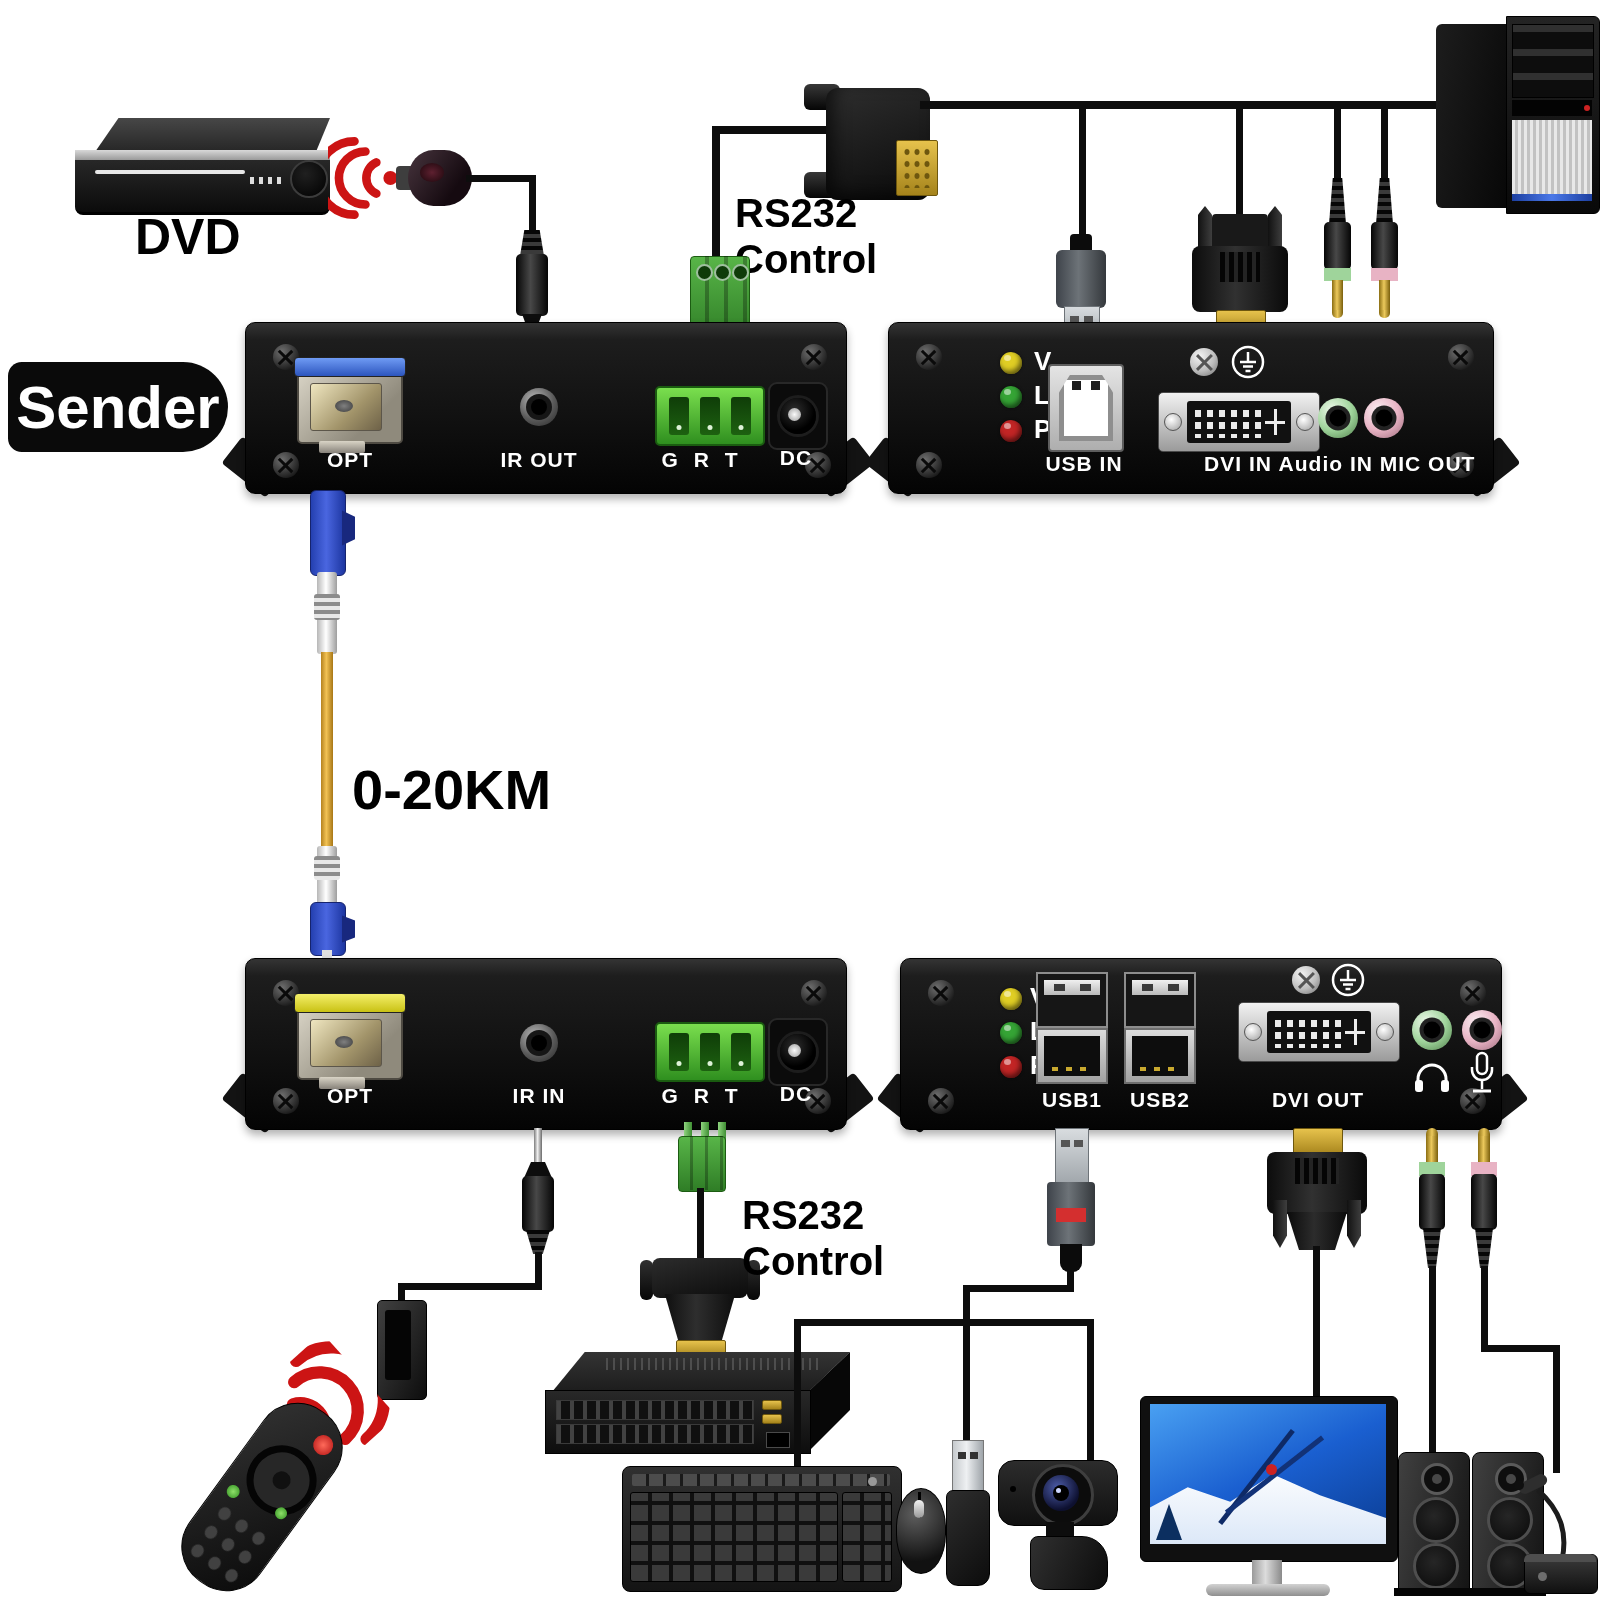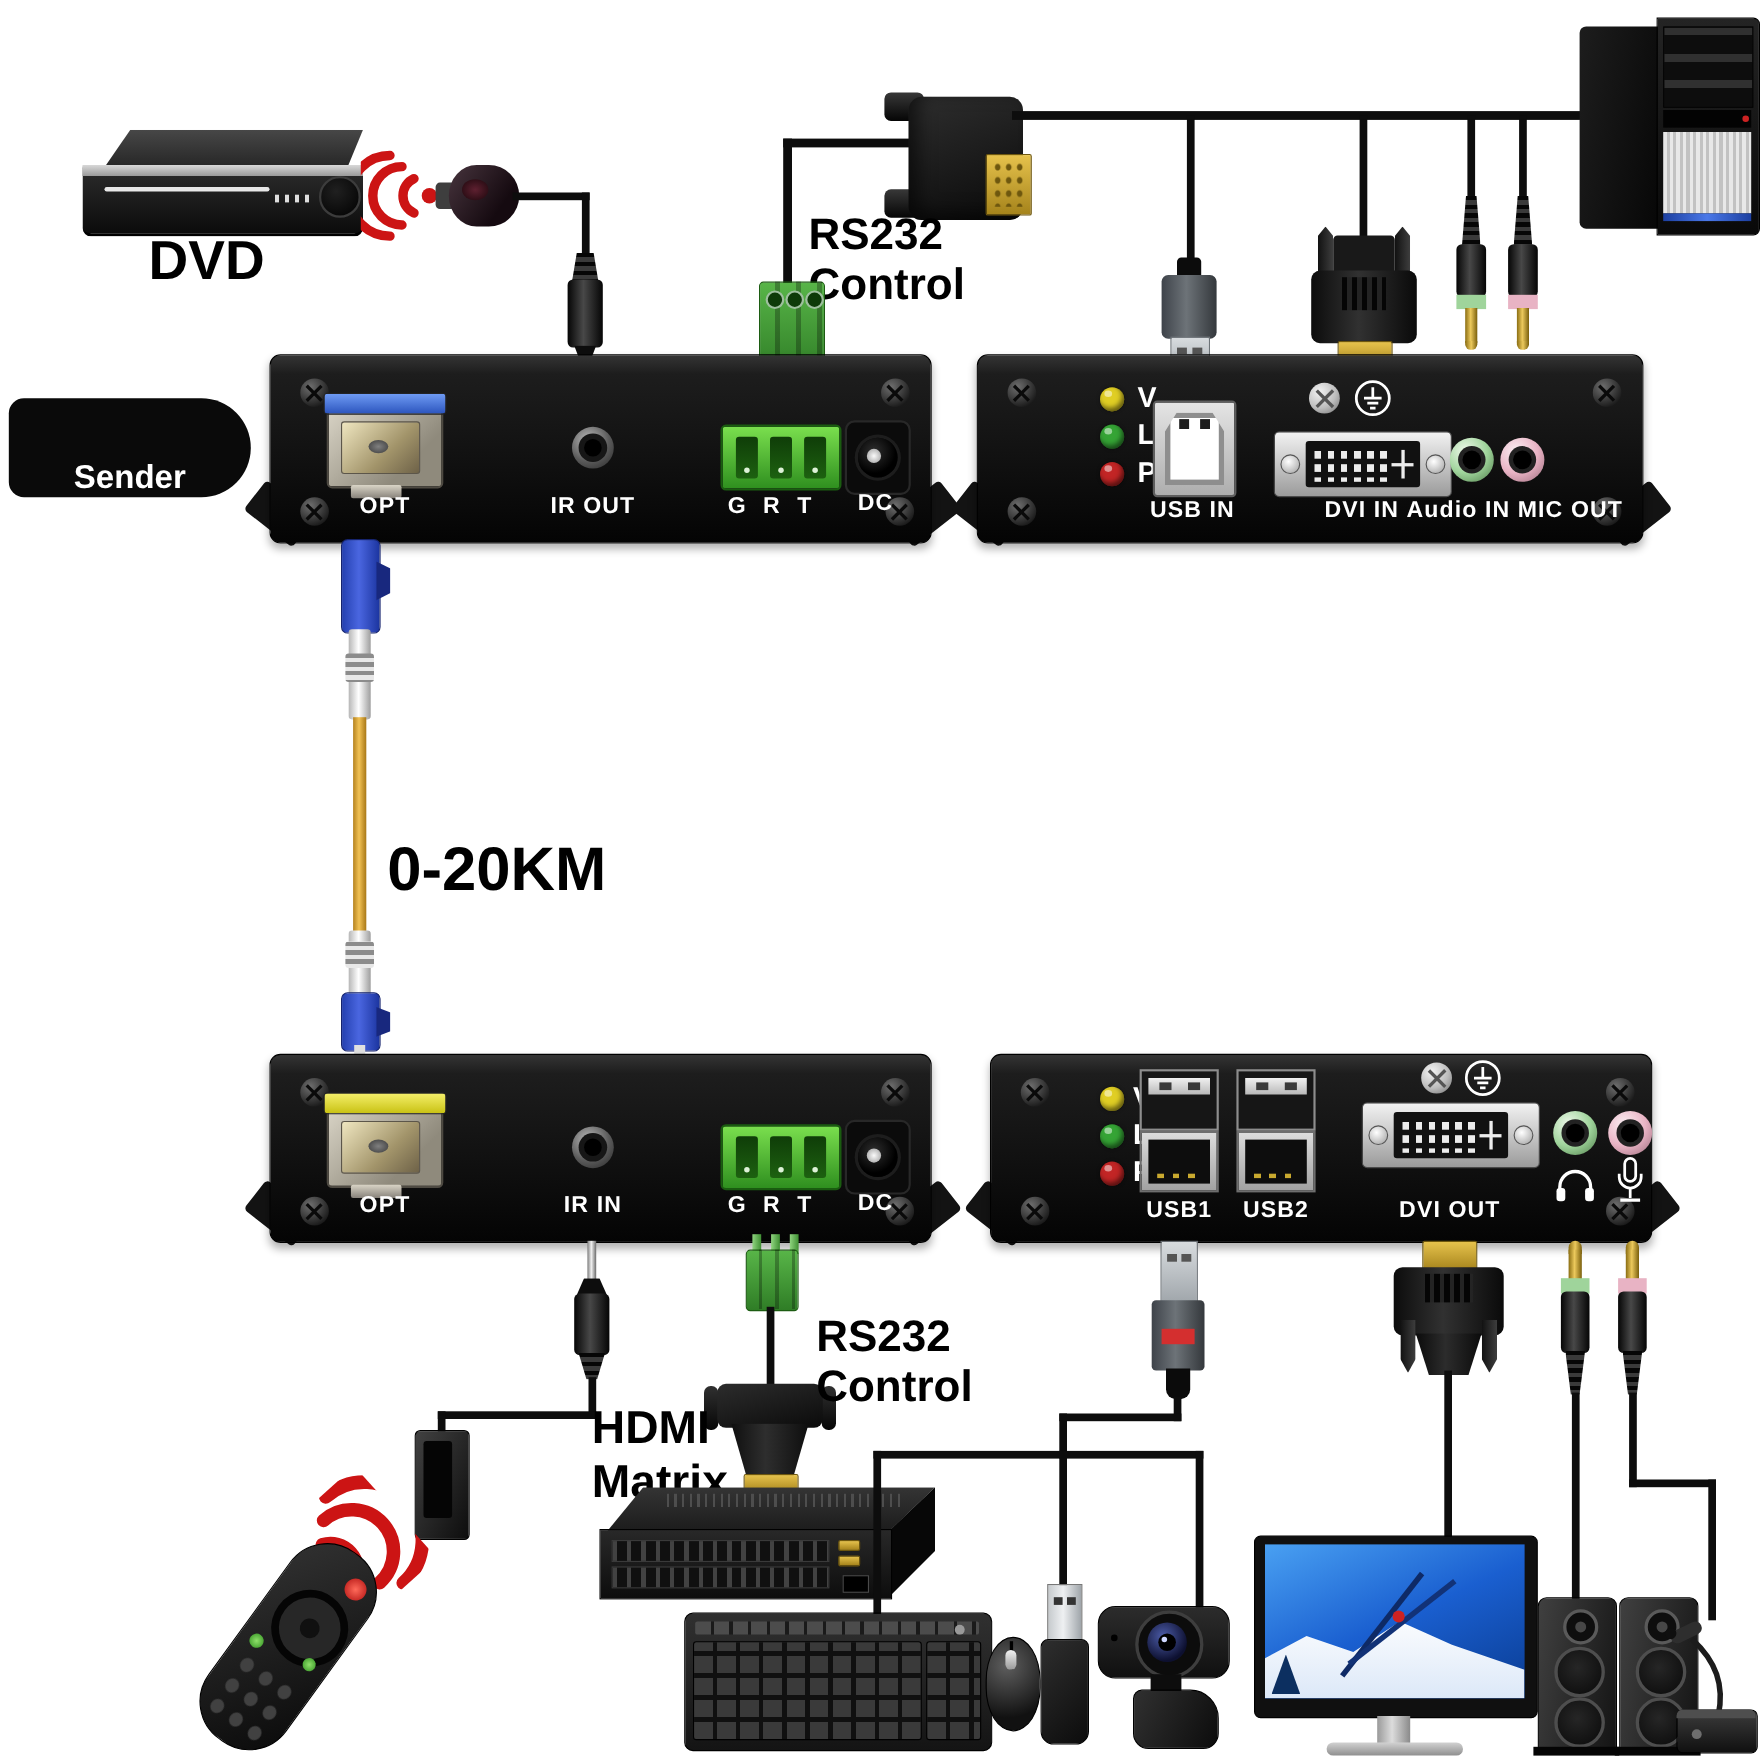--- a/index.html
+++ b/index.html
@@ -2,22 +2,22 @@
 <html style="--led-yellow: #e0ce24; --led-green: #35a435; --led-red: #c22525; --terminal-green: #2f8f1f; --jack-green: #9fd49b; --jack-pink: #e8b3c4; --fiber-yellow: #f2c254; --lc-blue: #4a66e0; --sfp-latch-blue: #2c55be; --sfp-latch-yellow: #c9c214; --wave-red: #cc1414; --usb-stripe-red: #d42f2f; --screen-blue: #1a5fd0;"><head>
 <meta charset="utf-8">
 <style>
   html,body{margin:0;padding:0;background:#fff}
   #canvas{position:relative;width:1600px;height:1600px;background:#fff;overflow:hidden;
           font-family:"Liberation Sans",sans-serif}
   .abs{position:absolute}
   .wire{position:absolute;background:#0d0d0d}
   .lbl{position:absolute;color:#fff;font-weight:bold;font-size:21px;text-align:center;letter-spacing:1px;white-space:nowrap}
   .big{position:absolute;color:#000;font-weight:bold;line-height:1.16;white-space:nowrap}
-  .badge{position:absolute;background:#0a0a0a;color:#fff;font-weight:bold;font-size:30px;
-         border-radius:16px 52px 52px 16px;display:flex;align-items:flex-end;justify-content:center}
+  .badge{position:absolute;background:#0a0a0a;color:#fff;font-weight:bold;font-size:60px;
+         border-radius:16px 52px 52px 16px;display:flex;align-items:center;justify-content:center}
   .box{position:absolute;background:linear-gradient(180deg,#343434 0,#1d1d1d 10%,#111 55%,#040404 100%);
        border-radius:10px;box-shadow:0 5px 8px rgba(0,0,0,.30);border:1px solid #000}
   .ear{position:absolute;width:56px;height:34px;background:#131313;border-radius:4px}
   .screw{position:absolute;width:26px;height:26px;border-radius:50%;
          background:radial-gradient(circle at 35% 30%,#6e6e6e,#2b2b2b 62%,#000)}
   .screw::before,.screw::after{content:"";position:absolute;left:13%;right:13%;top:calc(50% - 1.5px);height:3px;background:#0a0a0a}
   .screw::before{transform:rotate(45deg)}.screw::after{transform:rotate(-45deg)}
   .screw.silver{background:radial-gradient(circle at 35% 30%,#f4f4f4,#bdbdbd 55%,#6e6e6e)}
   .screw.silver::before,.screw.silver::after{background:#555}
   .led{position:absolute;width:22px;height:22px;border-radius:50%;
@@ -400,24 +400,20 @@
   <div class="abs" style="left:640px;top:1260px;width:13px;height:40px;background:linear-gradient(180deg,#303030,#060606);border-radius:6px"></div>
   <div class="abs" style="left:747px;top:1260px;width:13px;height:40px;background:linear-gradient(180deg,#303030,#060606);border-radius:6px"></div>
   <div class="abs" style="left:652px;top:1258px;width:96px;height:40px;background:linear-gradient(165deg,#2c2c2c,#0b0b0b);border-radius:8px"></div>
   <div class="abs" style="left:660px;top:1294px;width:80px;height:50px;background:linear-gradient(90deg,#0a0a0a,#2e2e2e 45%,#0a0a0a);clip-path:polygon(6% 0,94% 0,76% 100%,24% 100%)"></div>
   <div class="gold" style="left:676px;top:1340px;width:48px;height:16px"></div>
 
   <div class="big" style="left:742px;top:1192px;font-size:40px">
     <span style="display:block">RS232</span>
     <span style="display:block">Control</span>
   </div>
-  <div class="big" style="left:538px;top:1274px;font-size:42px">
-    <span style="display:block">HDMI</span>
-    <span style="display:block">Matrix</span>
-  </div>
 
   <div class="abs" style="left:552px;top:1352px;width:298px;height:40px;background:linear-gradient(180deg,#343434,#1c1c1c);clip-path:polygon(11% 0,100% 0,86% 100%,0 100%)"></div>
   <div class="abs" style="left:606px;top:1358px;width:214px;height:12px;background:repeating-linear-gradient(90deg,#4e4e4e 0 2px,transparent 2px 7px)"></div>
   <div class="abs" style="left:808px;top:1352px;width:42px;height:100px;background:#070707;clip-path:polygon(0 40%,100% 0,100% 58%,0 100%)"></div>
   <div class="abs" style="left:545px;top:1390px;width:264px;height:62px;background:linear-gradient(180deg,#282828,#0d0d0d);border:1px solid #000"></div>
   <div class="abs" style="left:556px;top:1400px;width:196px;height:18px;background:repeating-linear-gradient(90deg,#424242 0 4px,#101010 4px 13px);border:1px solid #3a3a3a"></div>
   <div class="abs" style="left:556px;top:1424px;width:196px;height:18px;background:repeating-linear-gradient(90deg,#424242 0 4px,#101010 4px 13px);border:1px solid #3a3a3a"></div>
   <div class="gold" style="left:762px;top:1400px;width:18px;height:8px"></div>
   <div class="gold" style="left:762px;top:1414px;width:18px;height:8px"></div>
   <div class="abs" style="left:766px;top:1432px;width:22px;height:14px;background:#000;border:1px solid #4a4a4a"></div>

